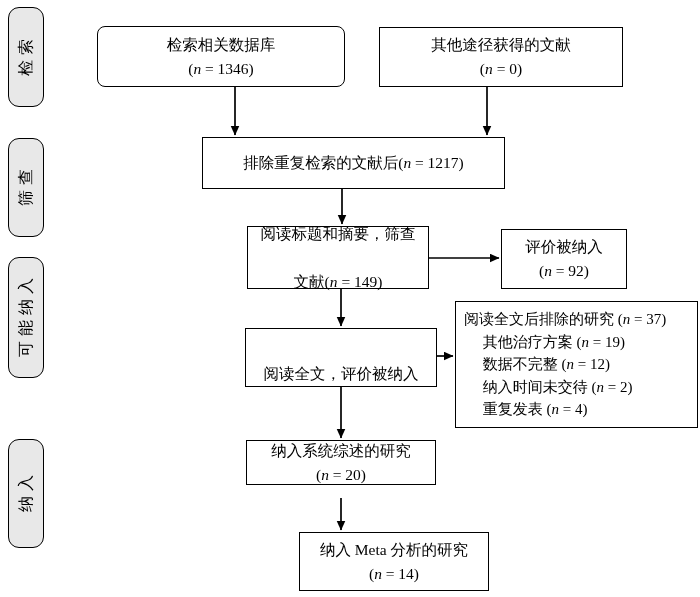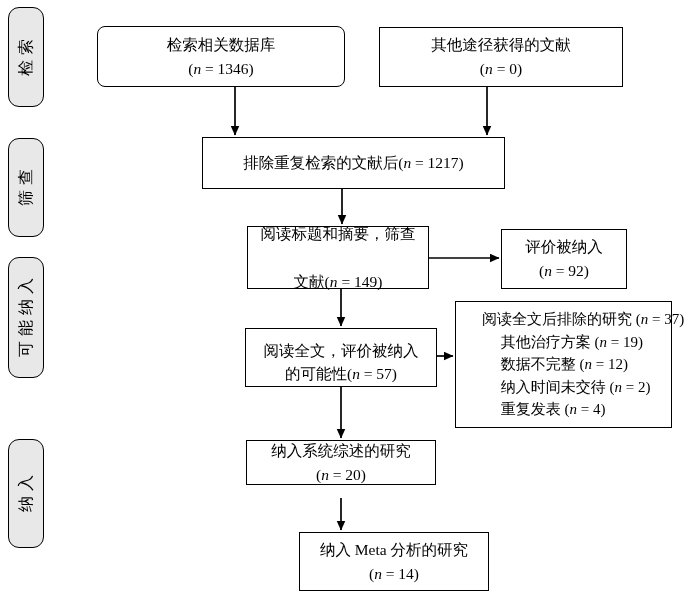--- a/index.html
+++ b/index.html
@@ -36,23 +36,23 @@
   }
   .fbox .line { white-space: nowrap; }
   .fbox i { font-style: italic; font-family: "Liberation Serif", "DejaVu Serif", serif; }
 
   .box-database-search   { left: 97px;  top: 26px;  width: 248px; height: 61px; border-radius: 8px; }
   .box-other-sources     { left: 379px; top: 27px;  width: 244px; height: 60px; }
   .box-after-dedup       { left: 202px; top: 137px; width: 303px; height: 52px; }
   .box-title-abstract    { left: 247px; top: 226px; width: 182px; height: 63px; gap: 24px; }
   .box-reading-excluded  { left: 501px; top: 229px; width: 126px; height: 60px; }
   .box-fulltext-assess   { left: 245px; top: 328px; width: 192px; height: 59px; justify-content: flex-end; }
-  .box-fulltext-excl     { left: 455px; top: 301px; width: 217px; height: 127px;
+  .box-fulltext-excl     { left: 455px; top: 301px; width: 243px; height: 127px;
                            align-items: flex-start; text-align: left;
-                           padding: 6px 8px 6px 26px; font-size: 15px; line-height: 1.5; }
+                           padding: 6px 8px 6px 8px; font-size: 15px; line-height: 1.5; }
   .box-fulltext-excl .line:not(:first-child) { padding-left: 1.25em; }
   .box-sr-included       { left: 246px; top: 440px; width: 190px; height: 45px; }
   .box-meta-included     { left: 251px; top: 532px; width: 190px; height: 59px; margin-left: 48px; }
 
   
   .stage {
     position: absolute;
     box-sizing: border-box;
     left: 8px;
     width: 36px;
@@ -128,21 +128,20 @@
       <div class="line">文献(<i>n</i> = 149)</div>
     </div>
 
   <div class="fbox box-reading-excluded">
       <div class="line">评价被纳入</div>
       <div class="line">(<i>n</i> = 92)</div>
     </div>
 
   <div class="fbox box-fulltext-assess">
       <div class="line">阅读全文，评价被纳入</div>
-      <div class="line">的可能性(<i>n</i> = 57)</div>
     </div>
 
   <div class="fbox box-fulltext-excl">
       <div class="line">阅读全文后排除的研究 (<i>n</i> = 37)</div>
       <div class="line">其他治疗方案 (<i>n</i> = 19)</div>
       <div class="line">数据不完整 (<i>n</i> = 12)</div>
       <div class="line">纳入时间未交待 (<i>n</i> = 2)</div>
       <div class="line">重复发表 (<i>n</i> = 4)</div>
     </div>
 

